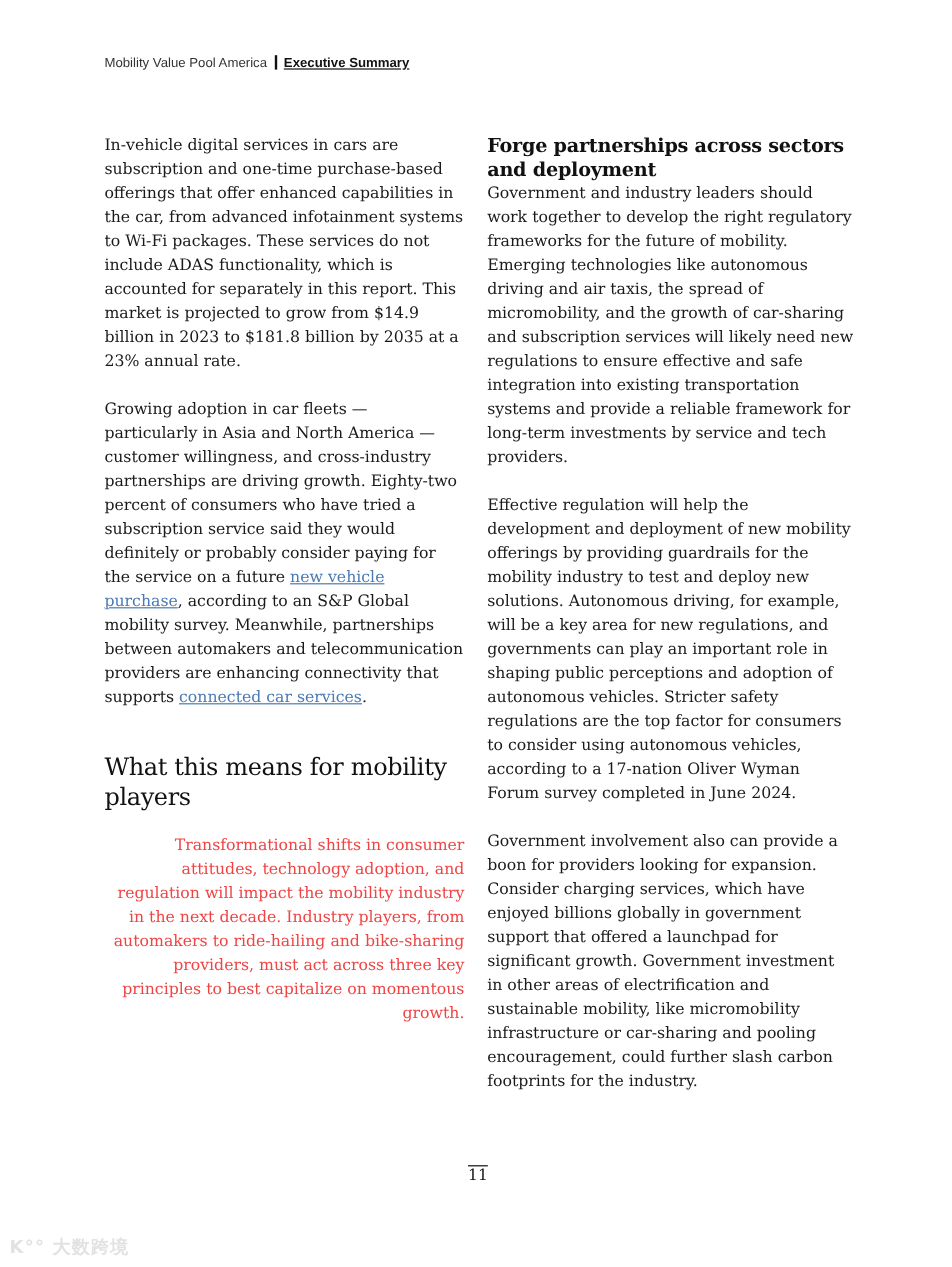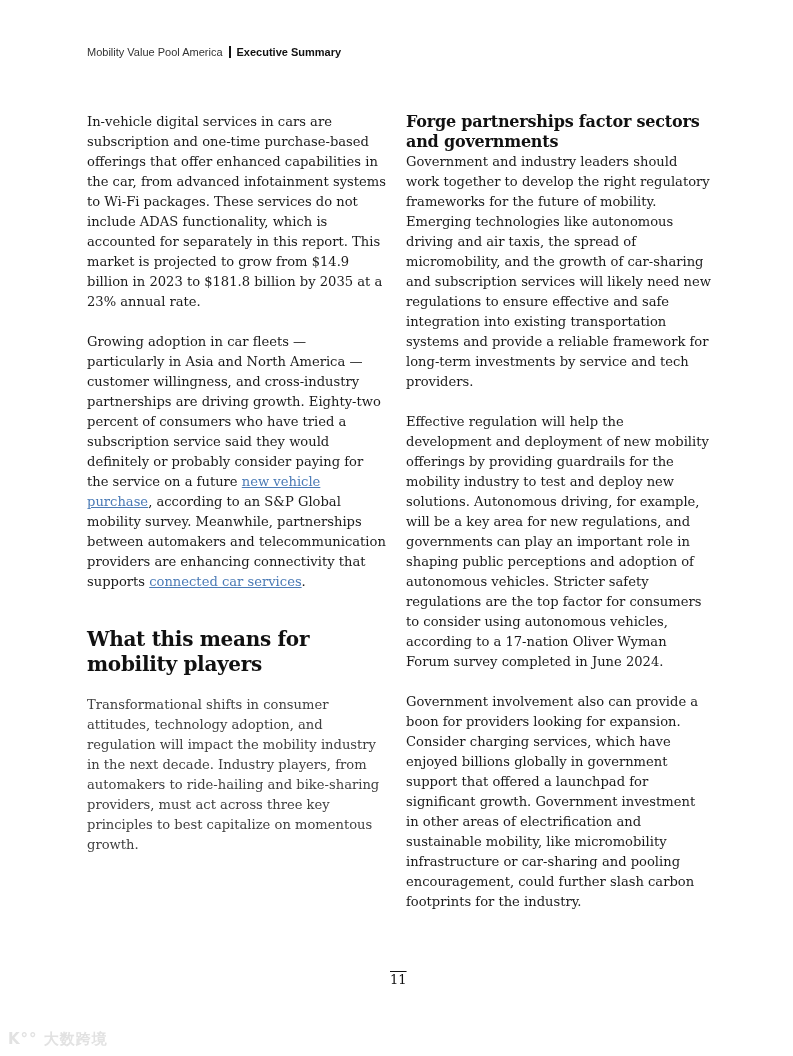--- a/index.html
+++ b/index.html
@@ -1,24 +1,24 @@
 <!DOCTYPE html>
 <html><head>
 <meta charset="utf-8">
 <style>
   html, body { margin: 0; padding: 0; background: #ffffff; }
   body { width: 793px; height: 1056px; position: relative; overflow: hidden; color: #1a1a1a; }
   .header { position: absolute; left: 87px; top: 46px; font-family: "Liberation Sans", sans-serif; font-size: 11px; color: #333; }
   .header .sep { display: inline-block; width: 2px; height: 12px; background: #111; margin: 0 6px 0 6px; vertical-align: -2px; }
-  .header .section { font-weight: bold; color: #111; }
+  .header .section { font-weight: bold; color: #111; text-decoration: underline; }
   .col { position: absolute; top: 112px; font-family: "DejaVu Serif", serif; font-size: 13.1px; line-height: 20px; color: #1a1a1a; }
   .col-left { left: 87px; width: 300px; }
   .col-right { left: 406px; width: 305px; }
   h2.sub { font-family: "DejaVu Serif", serif; font-weight: bold; font-size: 16px; line-height: 20px; margin: 0; color: #111; letter-spacing: -0.2px; }
-  h1.big { font-family: "DejaVu Serif", serif; font-weight: bold; font-size: 20px; line-height: 25px; margin: 0; color: #111; letter-spacing: -0.3px; }
+  h1.big { font-family: "DejaVu Serif", serif; font-weight: normal; font-size: 20px; line-height: 25px; margin: 0; color: #111; letter-spacing: -0.3px; }
   p { margin: 0; }
   .gap { height: 20px; }
   a.link { color: #4a7ab5; text-decoration: underline; }
   .abs { position: absolute; left: 87px; width: 300px; }
   .page-num { position: absolute; left: 390px; top: 972px; font-family: "DejaVu Serif", serif; font-size: 13px; color: #111; text-decoration: overline; text-align: center; }
   .watermark { position: absolute; left: 8px; top: 1030px; font-family: "DejaVu Sans", sans-serif; font-size: 15px; color: #e2e2e2; font-weight: bold; letter-spacing: 1px; }
 </style>
 </head>
 <body>
 
@@ -28,25 +28,25 @@
 
 <div class="col col-left">
   <p>In-vehicle digital services in cars are subscription and one-time purchase-based offerings that offer enhanced capabilities in the car, from advanced infotainment systems to Wi-Fi packages. These services do not include ADAS functionality, which is accounted for separately in this report. This market is projected to grow from $14.9 billion in 2023 to $181.8 billion by 2035 at a 23% annual rate.</p>
   <div class="gap"></div>
   <p><span>Growing adoption in car fleets — particularly in Asia and North America — customer willingness, and cross-industry partnerships are driving growth. Eighty-two percent of consumers who have tried a subscription service said they would definitely or probably consider paying for the service on a future </span><a class="link">new vehicle purchase</a><span>, according to an S&amp;P Global mobility survey. Meanwhile, partnerships between automakers and telecommunication providers are enhancing connectivity that supports </span><a class="link">connected car services</a><span>.</span></p>
 </div>
 
 <div class="abs" style="top:627px;">
   <h1 class="big">What this means for mobility players</h1>
   <div style="height:18px"></div>
-  <p style="font-family:'DejaVu Serif',serif;font-size:13.1px;line-height:20px;color:#404040;">Transformational shifts in consumer attitudes, technology adoption, and regulation will impact the mobility industry in the next decade. Industry players, from automakers to ride-hailing and bike-sharing providers, must act across three key principles to best capitalize on momentous growth.</p>
+  <p style="font-family:'DejaVu Serif',serif;font-size:13.1px;line-height:20px;color:#ef4444;text-align:right;">Transformational shifts in consumer attitudes, technology adoption, and regulation will impact the mobility industry in the next decade. Industry players, from automakers to ride-hailing and bike-sharing providers, must act across three key principles to best capitalize on momentous growth.</p>
 </div>
 
 <div class="col col-right">
-  <h2 class="sub">Forge partnerships factor sectors and governments</h2>
+  <h2 class="sub">Forge partnerships across sectors and deployment</h2>
   <p>Government and industry leaders should work together to develop the right regulatory frameworks for the future of mobility. Emerging technologies like autonomous driving and air taxis, the spread of micromobility, and the growth of car-sharing and subscription services will likely need new regulations to ensure effective and safe integration into existing transportation systems and provide a reliable framework for long-term investments by service and tech providers.</p>
   <div class="gap"></div>
   <p>Effective regulation will help the development and deployment of new mobility offerings by providing guardrails for the mobility industry to test and deploy new solutions. Autonomous driving, for example, will be a key area for new regulations, and governments can play an important role in shaping public perceptions and adoption of autonomous vehicles. Stricter safety regulations are the top factor for consumers to consider using autonomous vehicles, according to a 17-nation Oliver Wyman Forum survey completed in June 2024.</p>
   <div class="gap"></div>
   <p>Government involvement also can provide a boon for providers looking for expansion. Consider charging services, which have enjoyed billions globally in government support that offered a launchpad for significant growth. Government investment in other areas of electrification and sustainable mobility, like micromobility infrastructure or car-sharing and pooling encouragement, could further slash carbon footprints for the industry.</p>
 </div>
 
 <div class="page-num">11</div>
 <div class="watermark">K°° 大数跨境</div>
 

